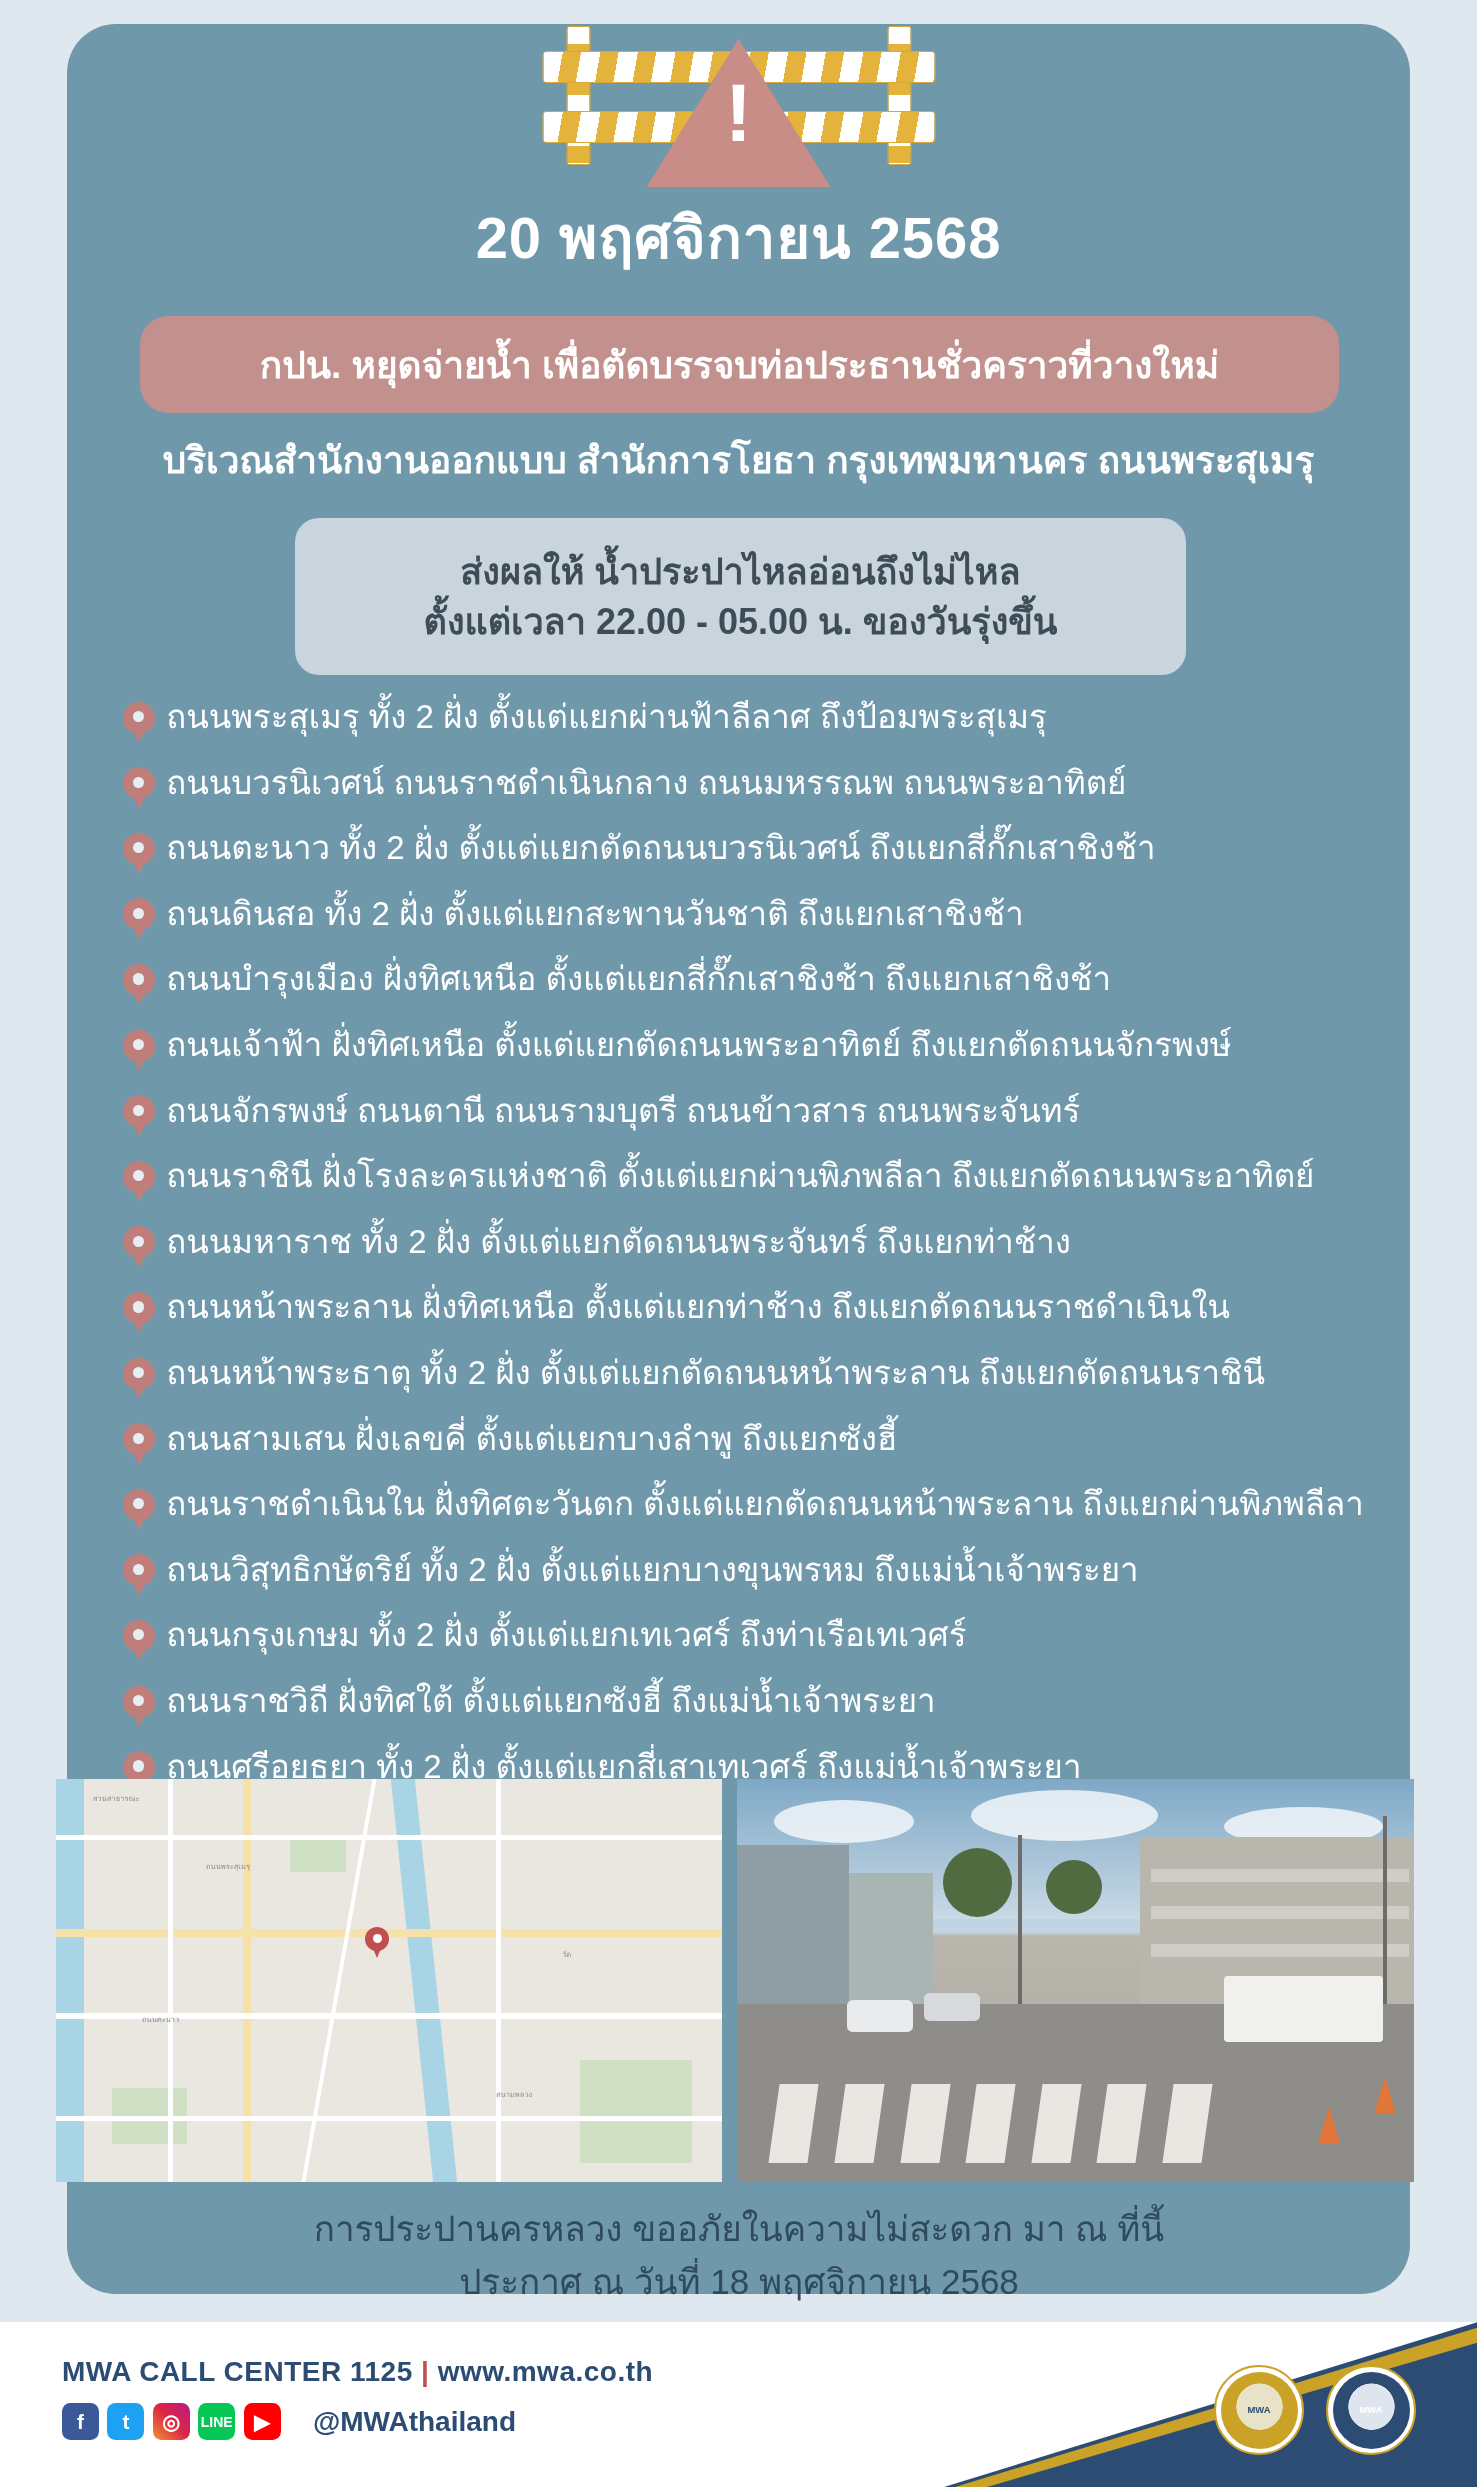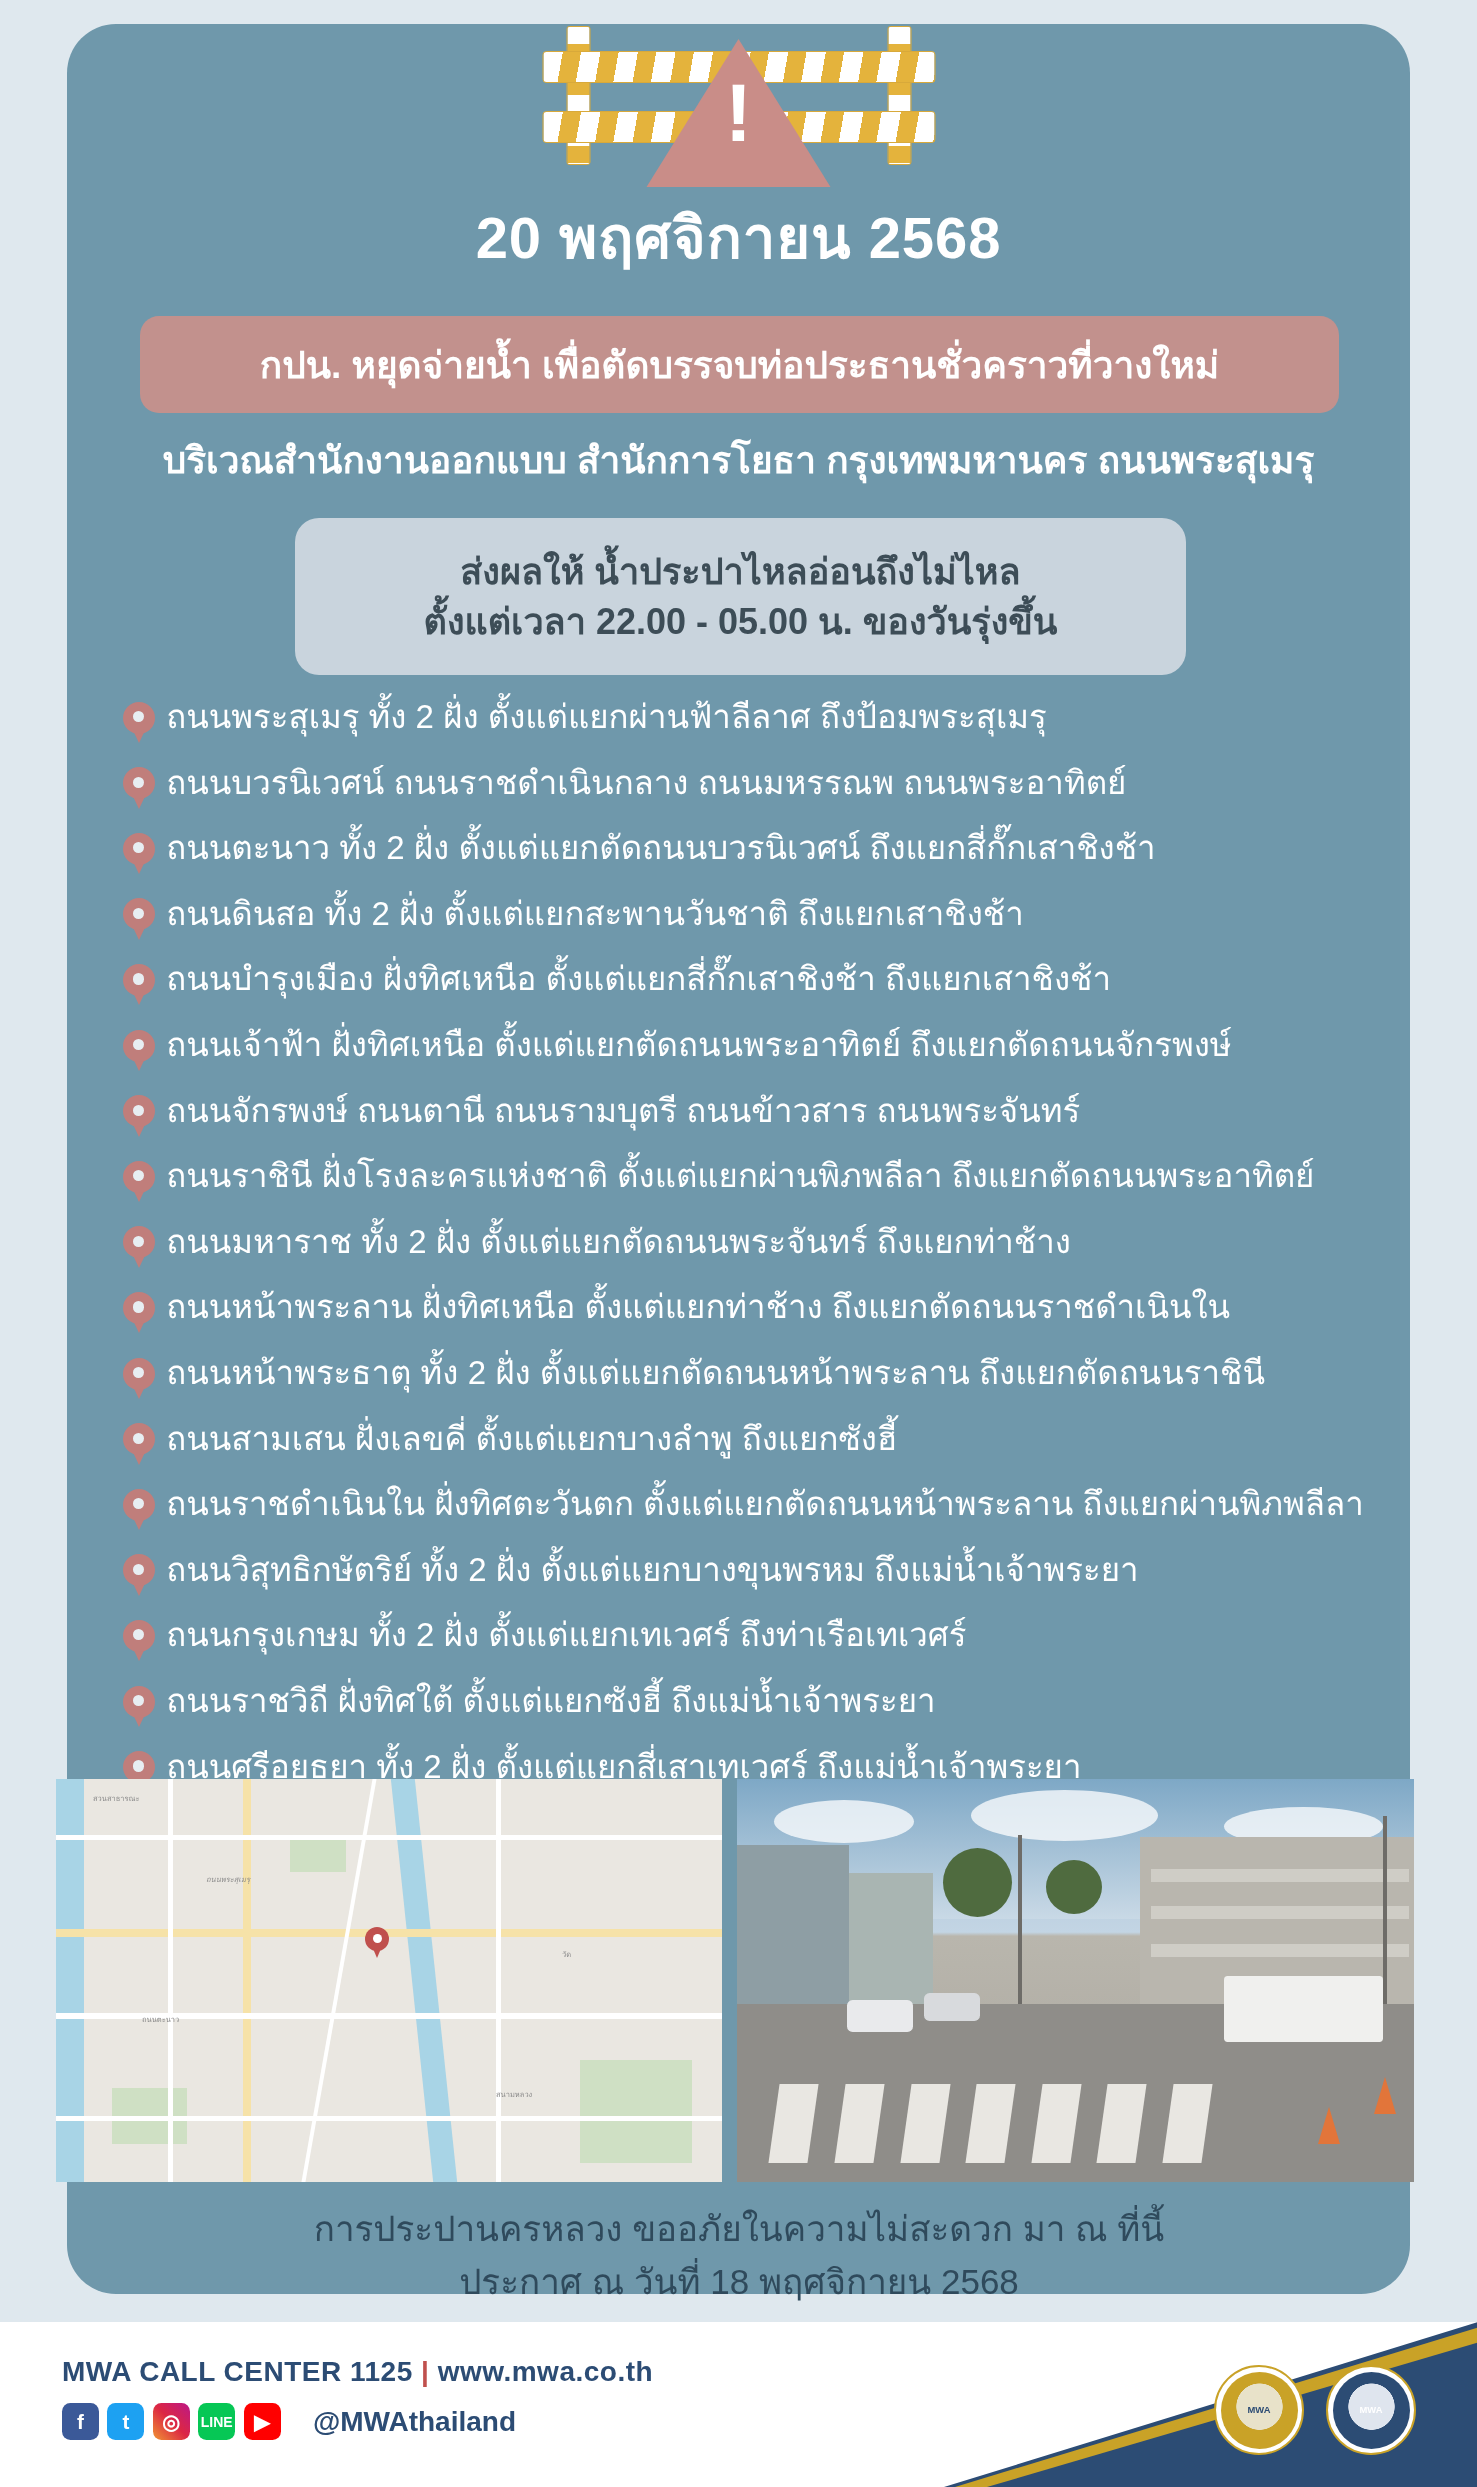--- a/index.html
+++ b/index.html
@@ -82,21 +82,21 @@
     font-size:58px;
     font-weight:bold;
     letter-spacing:0.9px;
   }
   .pink-band {
     position:absolute;
     left:73px; top:292px;
     width:1199px;
     height:97px;
     background:#c2918d;
-    border-radius:19px;
+    border-radius:28px;
     display:flex; align-items:center; justify-content:center;
     color:#ffffff;
     font-size:37px;
     font-weight:bold;
     text-align:center;
     padding:0 28px;
   }
   .sub-line {
     position:absolute;
     top:406px; left:0; width:100%;
@@ -469,21 +469,21 @@
       <div class="map-water" style="left:0;top:0;width:28px;height:403px;"></div>
       <div class="map-road-y" style="left:0;top:150px;width:670px;height:8.4px;"></div>
       <div class="map-road-y" style="left:187px;top:0;width:8.4px;height:403px;"></div>
       <div class="map-road" style="left:0;top:234px;width:670px;height:5.6px;"></div>
       <div class="map-road" style="left:0;top:56px;width:670px;height:4.7px;"></div>
       <div class="map-road" style="left:112px;top:0;width:4.7px;height:403px;"></div>
       <div class="map-road" style="left:440px;top:0;width:4.7px;height:403px;"></div>
       <div class="map-road" style="left:281px;top:0;width:3.7px;height:403px;transform:skewX(-10deg);"></div>
       <div class="map-road" style="left:0;top:337px;width:670px;height:4.7px;"></div>
       <div class="map-label" style="left:37px;top:13px;">สวนสาธารณะ</div>
-      <div class="map-label" style="left:150px;top:94px;font-style:italic;">ถนนพระสุเมรุ</div>
+      <div class="map-label" style="left:150px;top:81px;">ถนนพระสุเมรุ</div>
       <div class="map-label" style="left:506px;top:169px;">วัด</div>
       <div class="map-label" style="left:86px;top:234px;">ถนนตะนาว</div>
       <div class="map-label" style="left:440px;top:309px;">สนามหลวง</div>
       <div class="map-pin"></div>
     </div>
     <div class="photo">
       <div class="ph-sky"></div>
       <div class="ph-cloud" style="left:37px;top:20.6px;width:140px;height:43px;"></div>
       <div class="ph-cloud" style="left:234px;top:11.2px;width:187px;height:51px;"></div>
       <div class="ph-cloud" style="left:487px;top:28px;width:159px;height:39px;"></div>

